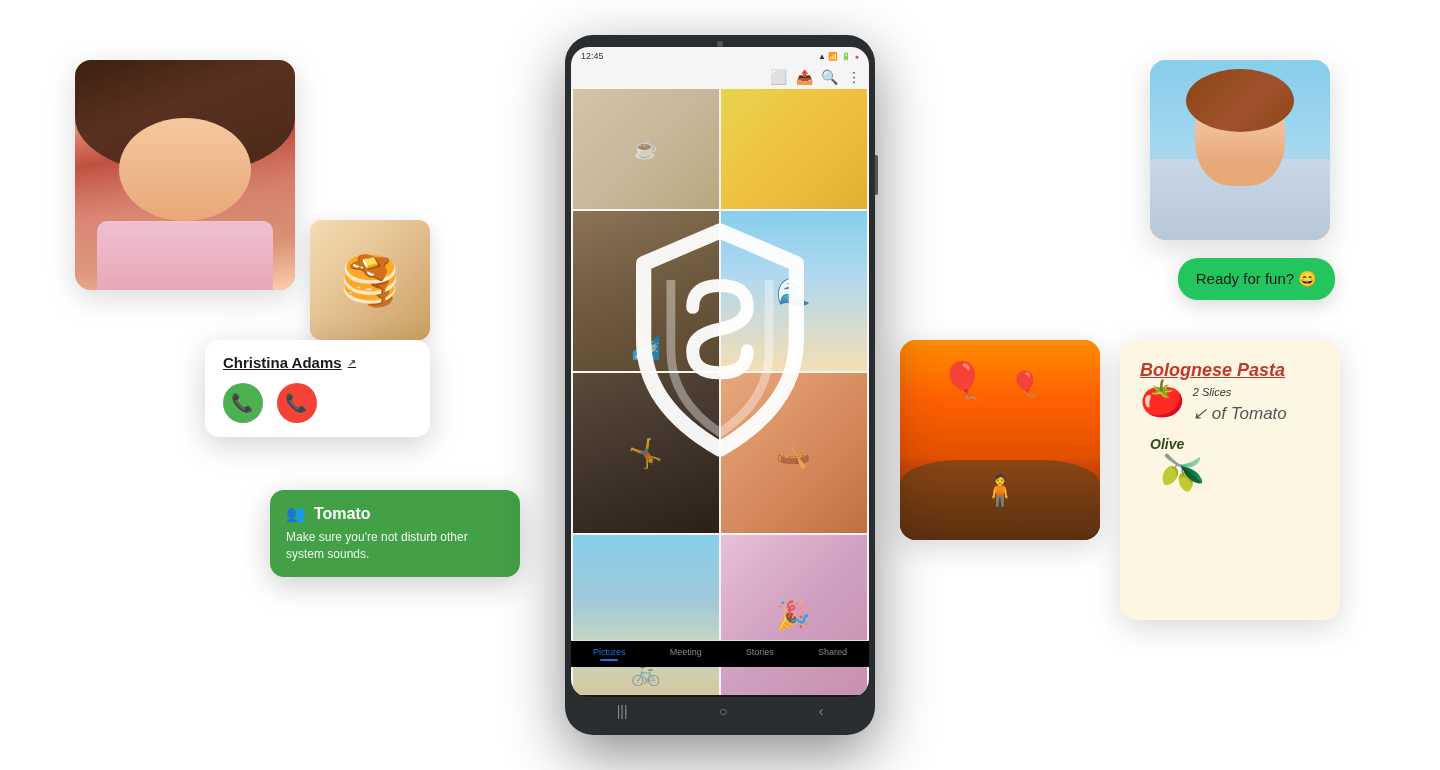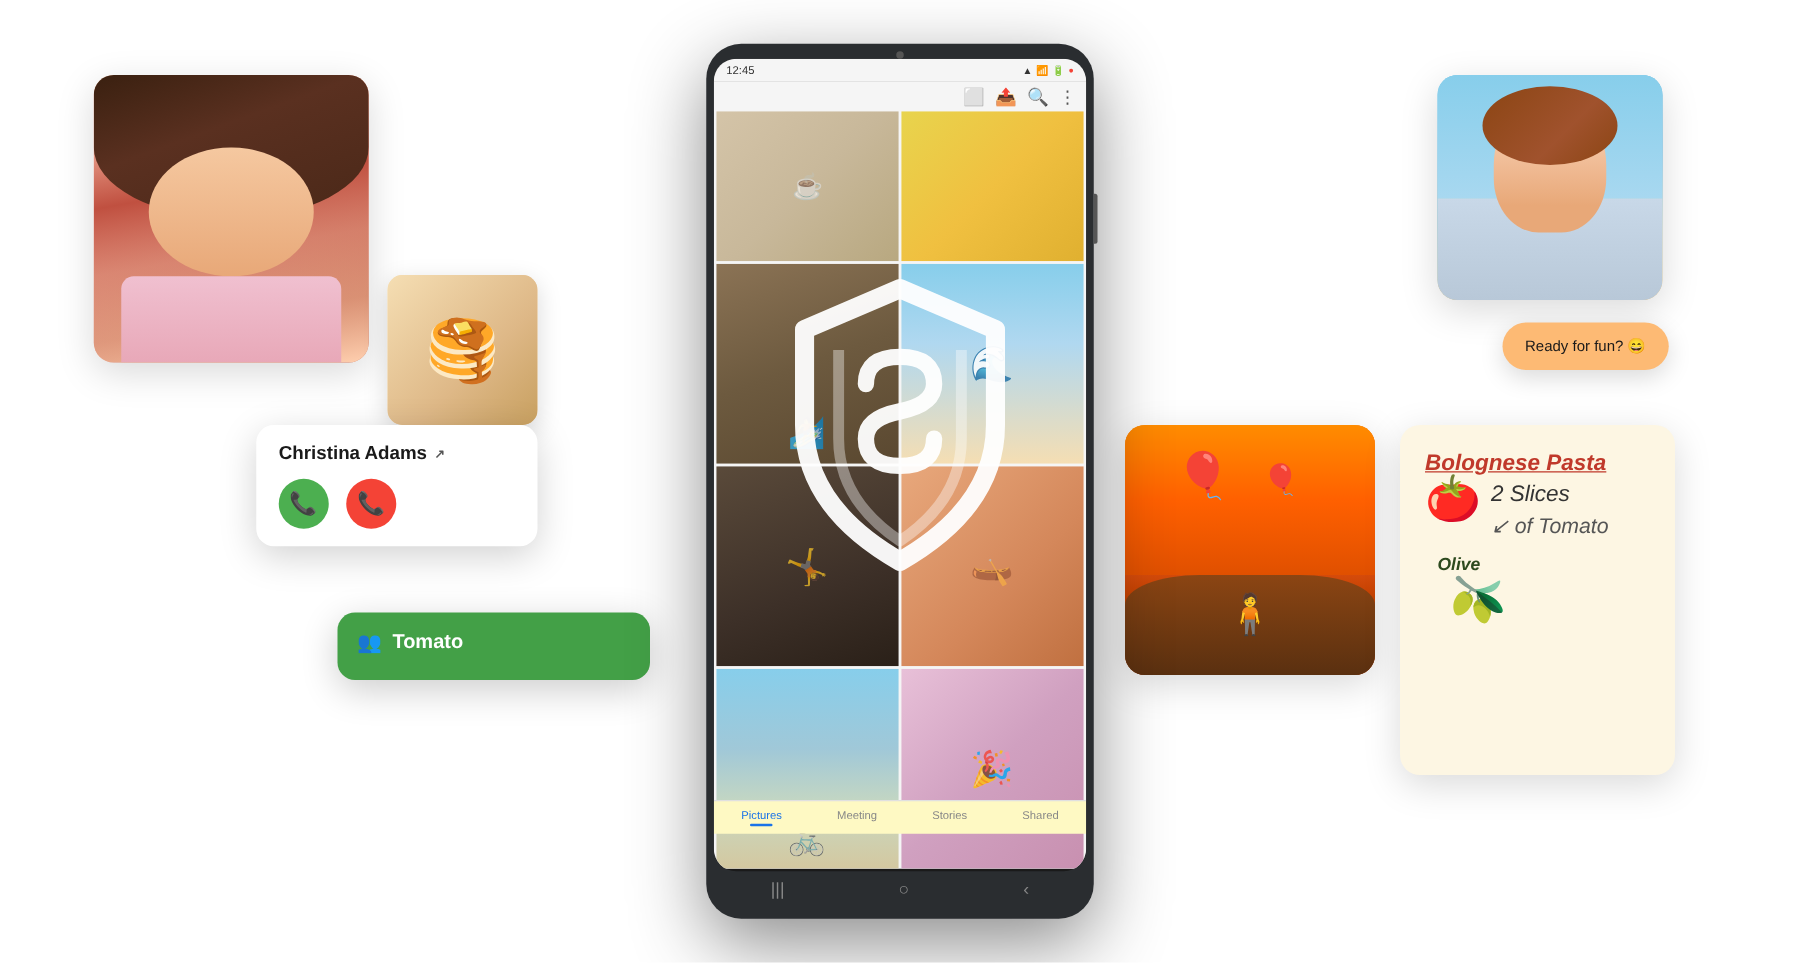--- a/index.html
+++ b/index.html
@@ -106,21 +106,21 @@
       width: 220px;
       height: 240px;
       opacity: 0.95;
     }
 
     
     .gallery-bottom-nav {
       position: absolute;
       bottom: 28px;
       left: 0; right: 0;
-      background: #fef9c3;
+      background: #000000;
       display: flex;
       justify-content: space-around;
       padding: 6px 0;
       border-top: 1px solid #e0e0e0;
     }
     .gallery-nav-item {
       display: flex;
       flex-direction: column;
       align-items: center;
       font-size: 9px;
@@ -192,20 +192,21 @@
       z-index: 6;
     }
     .call-name {
       font-size: 15px;
       font-weight: 600;
       color: #1a1a1a;
       display: flex;
       align-items: center;
       gap: 6px;
       margin-bottom: 12px;
+      text-decoration: underline;
     }
     .call-name .ext-icon {
       font-size: 10px;
       color: #555;
     }
     .call-buttons {
       display: flex;
       gap: 14px;
     }
     .call-btn-accept {
@@ -271,26 +272,26 @@
       background: linear-gradient(160deg, #87ceeb 0%, #4a9fc8 50%, #f5deb3 100%);
       box-shadow: 0 8px 30px rgba(0,0,0,0.15);
       z-index: 3;
     }
 
     
     .message-bubble {
       position: absolute;
       right: 105px;
       top: 258px;
-      background: #fdba74;
+      background: #22c55e;
       border-radius: 20px;
       padding: 12px 18px;
       box-shadow: 0 6px 20px rgba(0,0,0,0.15);
       z-index: 6;
-      font-size: 12px;
+      font-size: 15px;
       font-weight: 500;
       color: #1a1a1a;
       white-space: nowrap;
     }
 
     
     .balloon-photo {
       position: absolute;
       right: 340px;
       top: 340px;
@@ -435,20 +436,21 @@
       <span style="font-size:18px; filter:hue-rotate(180deg);">📞</span>
     </div>
   </div>
 </div>
 
 <div class="meeting-notification">
   <div class="meeting-title">
     <span>👥</span>
     <span>Tomato</span>
   </div>
+  <div class="meeting-body">Make sure you're not disturb other system sounds.</div>
 </div>
 
 <div class="tablet-wrapper">
   <div class="tablet-camera"></div>
   <div class="tablet-side-btn"></div>
   <div class="tablet-screen">
 
     <div class="tablet-status-bar">
       <span>12:45</span>
       <div class="status-icons">
@@ -572,21 +574,21 @@
     <div style="position:absolute;bottom:15%;left:50%;transform:translateX(-50%);font-size:32px;">🧍</div>
   </div>
 </div>
 
 <div class="recipe-card">
   <div class="recipe-title">Bolognese Pasta</div>
   <div class="recipe-item">
     <span class="tomato-icon">🍅</span>
     <div>
       <div class="recipe-text">
-        <span style="font-size:18px;font-weight:500;color:#333;">2 Slices</span>
+        <span style="font-size:11px;font-weight:500;color:#333;">2 Slices</span>
       </div>
       <div class="recipe-text recipe-arrow">↙ of Tomato</div>
     </div>
   </div>
   <div>
     <div class="olive-label">Olive</div>
     <div class="olive-icon">🫒</div>
   </div>
 </div>
 

